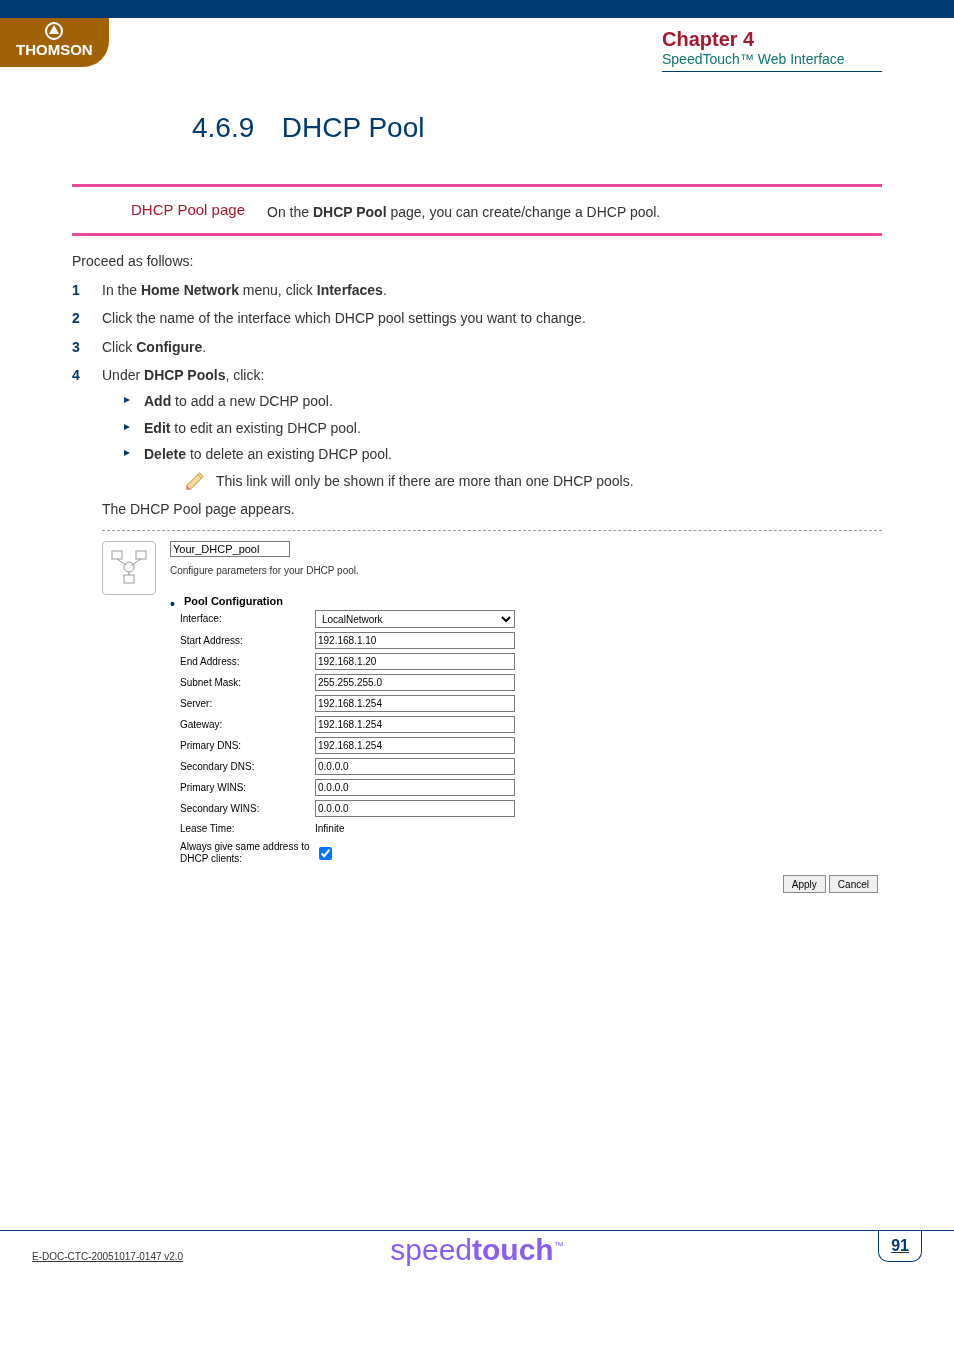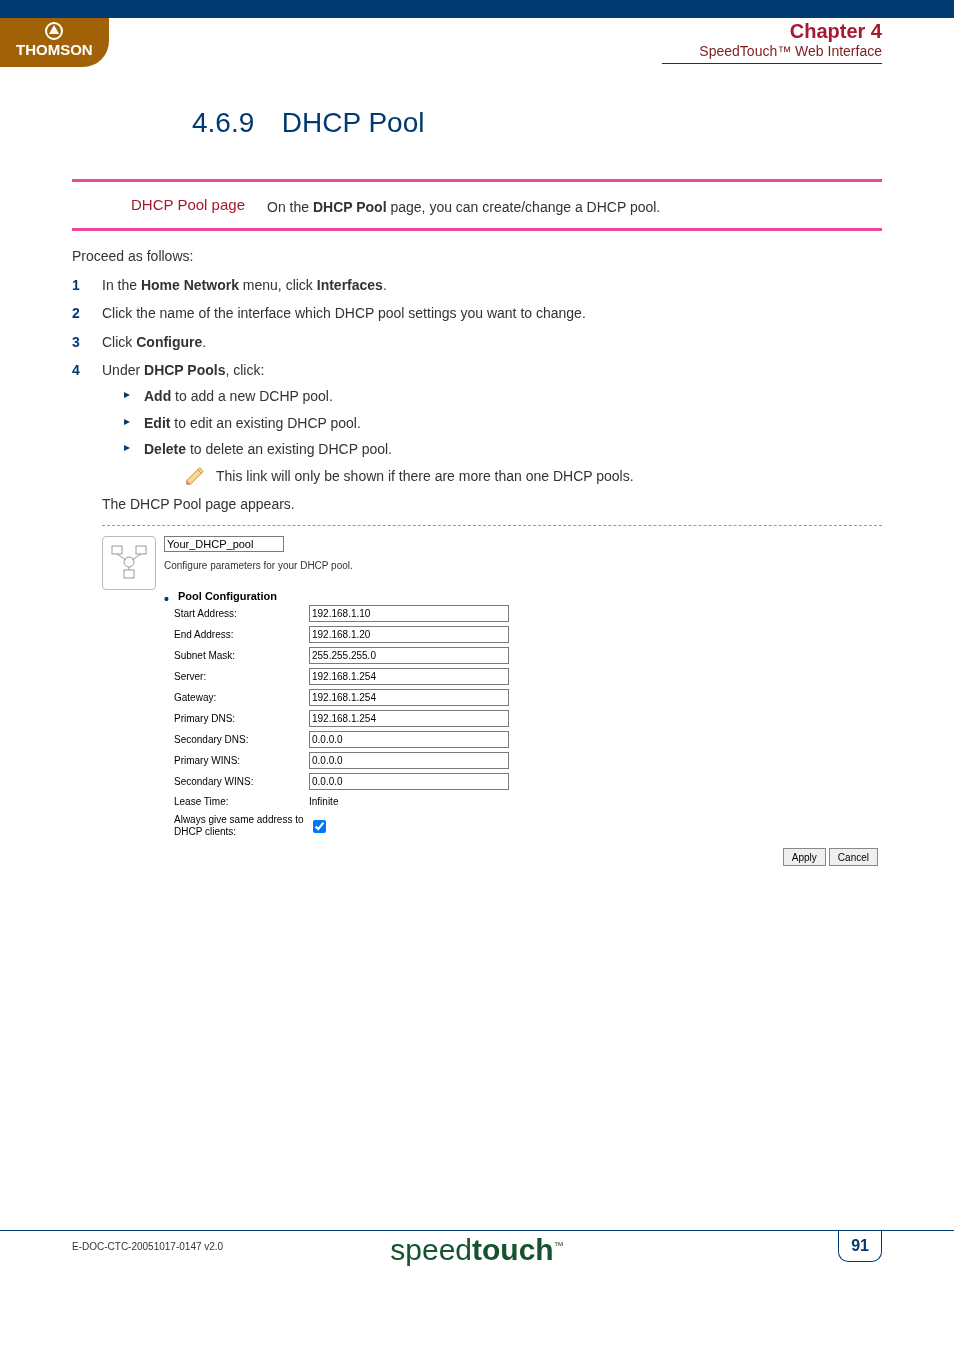--- a/index.html
+++ b/index.html
@@ -29,34 +29,33 @@
     padding: 4px 16px 10px 16px;
     border-bottom-right-radius: 26px;
     font-weight: bold;
     font-family: Arial, sans-serif;
     text-align: center;
     line-height: 1;
     font-size: 15px;
   }
   .logo-wrap svg { display: block; margin: 0 auto 2px auto; }
   .chapter-block {
-    text-align: right;
-    padding-top: 2px;
+    padding-top: 10px;
     border-bottom: 1px solid #003a70;
     padding-bottom: 4px;
     min-width: 220px;
   }
   .chapter-title {
     color: #a6192e;
     font-weight: bold;
     font-size: 20px;
   }
   .chapter-sub {
     font-size: 14px;
-    color: #7f1d1d;
+    color: #0f766e;
   }
   .content {
     padding: 40px 72px 0 72px;
   }
   .section-heading {
     color: #003a70;
     font-size: 28px;
     font-weight: normal;
     margin-bottom: 40px;
     margin-left: 120px;
@@ -132,21 +131,21 @@
     height: 22px;
     flex-shrink: 0;
   }
   b { font-weight: bold; }
   
   .panel-wrap {
     margin-top: 10px;
     border-top: 1px dashed #999;
     padding-top: 10px;
     display: flex;
-    gap: 8px;
+    gap: 14px;
     font-family: Tahoma, Arial, sans-serif;
     font-size: 11px;
     color: #000;
     justify-content: center;
   }
   .panel-icon {
     width: 54px;
     height: 54px;
     border: 1px solid #bbb;
     border-radius: 4px;
@@ -220,35 +219,36 @@
     border: 1px solid #888;
     padding: 1px 8px;
     height: 18px;
   }
   
   .footer {
     position: absolute;
     bottom: 88px;
     left: 0;
     right: 0;
-    padding: 0 72px;
-    display: flex;
-    align-items: center;
+    padding: 0 32px;
+    display: flex;
+    align-items: flex-end;
     justify-content: space-between;
     border-top: 1px solid #003a70;
     padding-top: 0;
+    text-decoration: underline;
   }
   .footer .docid {
     font-size: 10px;
     color: #333;
   }
   .footer .brand {
     font-family: "Trebuchet MS", Arial, sans-serif;
     font-size: 30px;
-    color: #14532d;
+    color: #8b5cf6;
     font-weight: 300;
     position: absolute;
     left: 0; right: 0;
     text-align: center;
     top: 2px;
     pointer-events: none;
   }
   .footer .brand .bold { font-weight: bold; }
   .footer .brand .tm { font-size: 10px; vertical-align: super; }
   .footer .pagenum {
@@ -335,20 +335,24 @@
                   <line x1="35" y1="14" x2="26" y2="20" stroke="#999"></line>
                   <line x1="23" y1="27" x2="23" y2="30" stroke="#999"></line>
                 </svg>
             </div>
             <div class="panel-main">
               <input class="pool-name" type="text" value="Your_DHCP_pool" style="">
               <div class="pool-desc">Configure parameters for your DHCP pool.</div>
               <div class="pool-heading">Pool Configuration</div>
               <div class="form-grid">
                 <div class="form-row">
+                  <div class="flabel">Interface:</div>
+                  <select><option>LocalNetwork</option></select>
+                </div>
+                <div class="form-row">
                   <div class="flabel">Start Address:</div>
                   <input type="text" value="192.168.1.10" style="">
                 </div>
                 <div class="form-row">
                   <div class="flabel">End Address:</div>
                   <input type="text" value="192.168.1.20" style="">
                 </div>
                 <div class="form-row">
                   <div class="flabel">Subnet Mask:</div>
                   <input type="text" value="255.255.255.0" style="">

